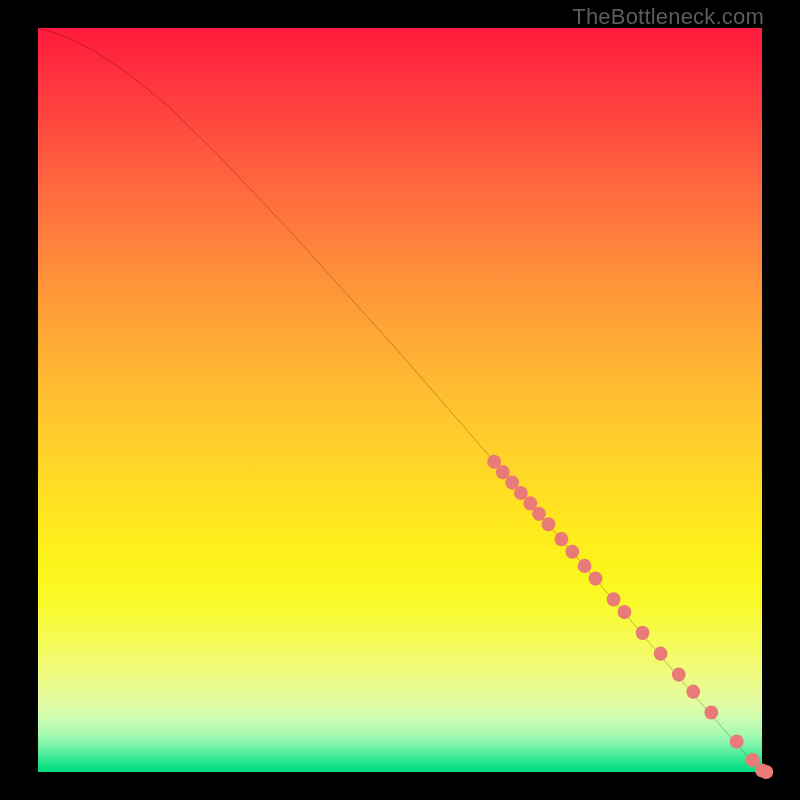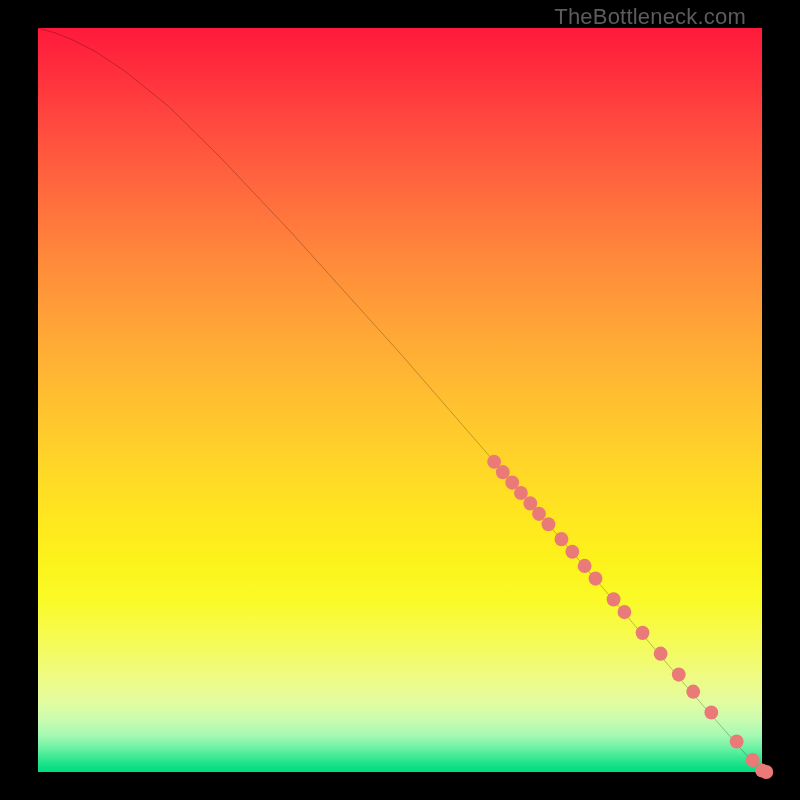--- a/index.html
+++ b/index.html
@@ -49,21 +49,21 @@
     position: absolute;
     left: 38px;
     top: 28px;
     width: 724px;
     height: 744px;
     overflow: visible;
   }
   .watermark {
     position: absolute;
     top: 4px;
-    right: 54px;
+    right: 36px;
     color: #5c5c5d;
     font-size: 22px;
     font-weight: 500;
     letter-spacing: 0.2px;
     user-select: none;
   }
 </style>
 </head>
 <body>
 

